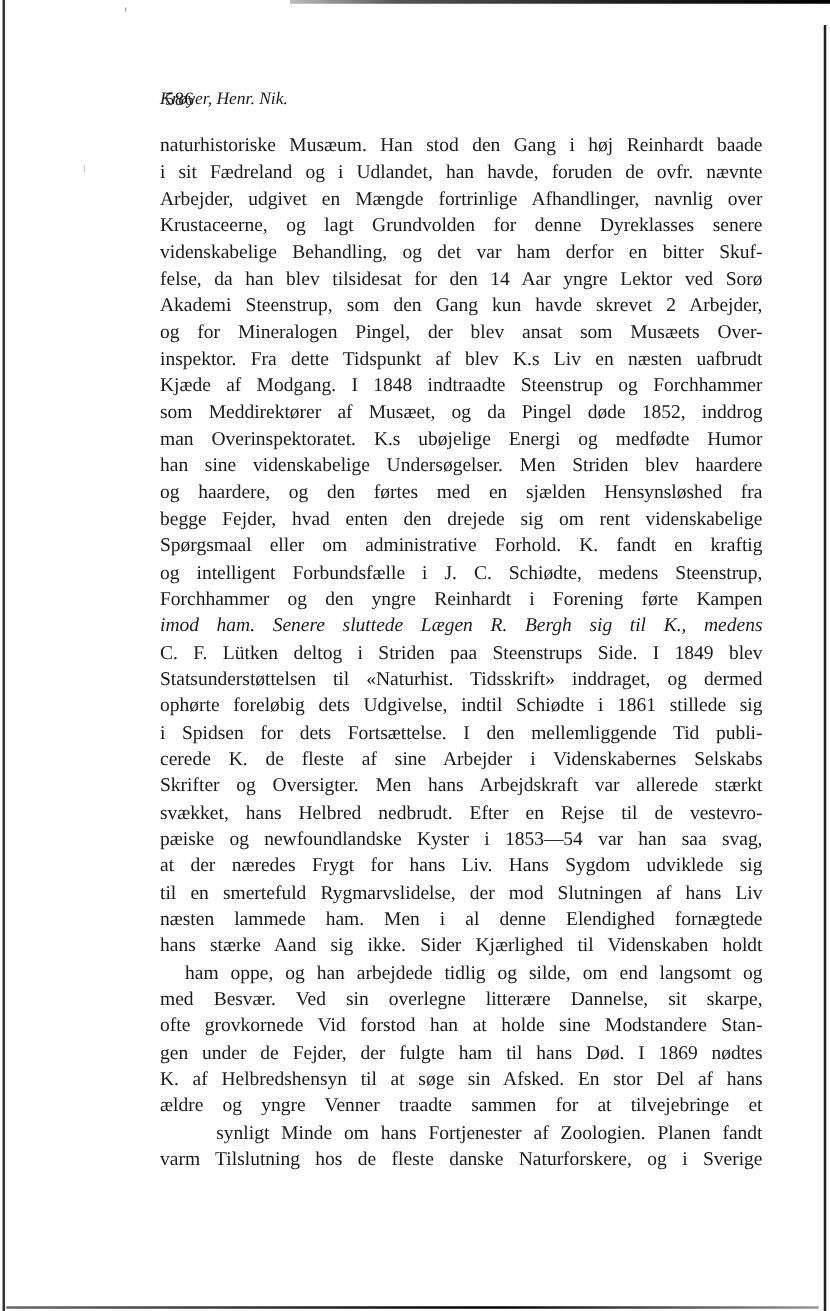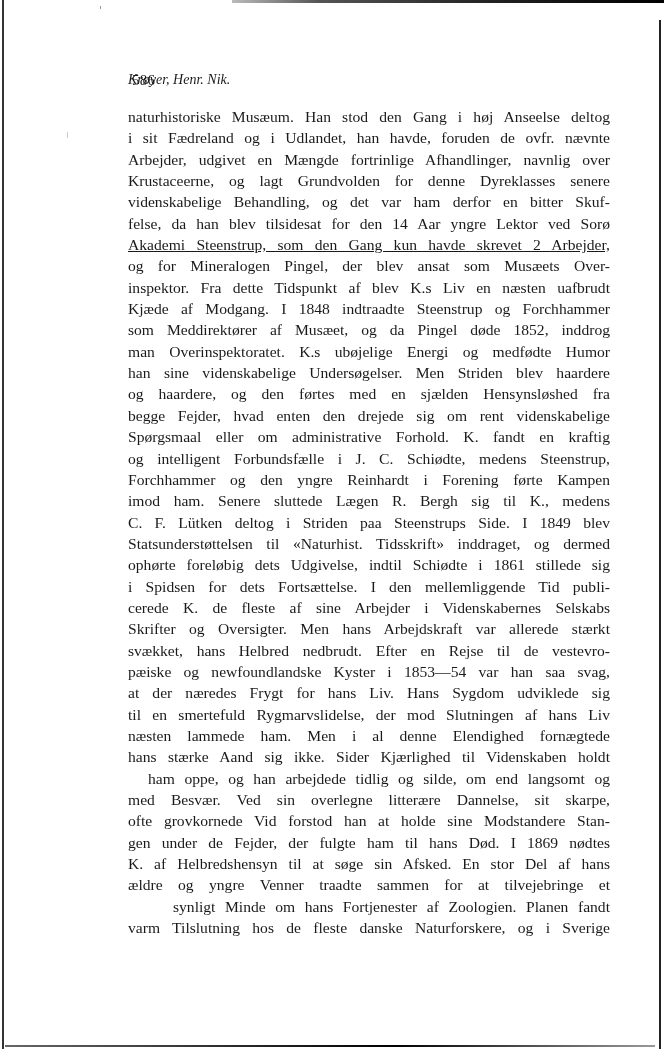--- a/index.html
+++ b/index.html
@@ -105,39 +105,39 @@
 <div class="scan-border-bottom"></div>
 <div class="speck" style="left:100px;top:6px;"></div>
 <div class="speck" style="left:67px;top:132px;background:#ccc;height:6px;"></div>
 
 <div class="running-head">
   <span class="page-number">586</span>
   <span class="running-title">Krøyer, Henr. Nik.</span>
 </div>
 
 <div class="body-text">
-  <span class="line" style="white-space: normal; display: block; height: 21.35px; overflow: hidden;">naturhistoriske Musæum.  Han stod den Gang i høj Anseelse deltog</span>
+  <span class="line" style="white-space: normal; display: block; height: 21.35px; overflow: hidden;">naturhistoriske Musæum.  Han stod den Gang i høj Reinhardt baade</span>
   <span class="line" style="white-space: normal; display: block; height: 21.35px; overflow: hidden;">i sit Fædreland og i Udlandet, han havde, foruden de ovfr. nævnte</span>
   <span class="line" style="white-space: normal; display: block; height: 21.35px; overflow: hidden;">Arbejder, udgivet en Mængde fortrinlige Afhandlinger, navnlig over</span>
   <span class="line" style="white-space: normal; display: block; height: 21.35px; overflow: hidden;">Krustaceerne, og lagt Grundvolden for denne Dyreklasses senere</span>
   <span class="line" style="white-space: normal; display: block; height: 21.35px; overflow: hidden;">videnskabelige Behandling, og det var ham derfor en bitter Skuf-</span>
   <span class="line" style="white-space: normal; display: block; height: 21.35px; overflow: hidden;">felse, da han blev tilsidesat for den 14 Aar yngre Lektor ved Sorø</span>
-  <span class="line" style="white-space: normal; display: block; height: 21.35px; overflow: hidden; text-decoration: underline;">Akademi Steenstrup, som den Gang kun havde skrevet 2 Arbejder,</span>
+  <span class="line" style="white-space: normal; display: block; height: 21.35px; overflow: hidden;">Akademi Steenstrup, som den Gang kun havde skrevet 2 Arbejder,</span>
   <span class="line" style="white-space: normal; display: block; height: 21.35px; overflow: hidden;">og for Mineralogen Pingel, der blev ansat som Musæets Over-</span>
   <span class="line" style="white-space: normal; display: block; height: 21.35px; overflow: hidden;">inspektor.  Fra dette Tidspunkt af blev K.s Liv en næsten uafbrudt</span>
   <span class="line" style="white-space: normal; display: block; height: 21.35px; overflow: hidden;">Kjæde af Modgang.  I 1848 indtraadte Steenstrup og Forchhammer</span>
   <span class="line" style="white-space: normal; display: block; height: 21.35px; overflow: hidden;">som Meddirektører af Musæet, og da Pingel døde 1852, inddrog</span>
   <span class="line" style="white-space: normal; display: block; height: 21.35px; overflow: hidden;">man Overinspektoratet.  K.s ubøjelige Energi og medfødte Humor</span>
   <span class="line" style="white-space: normal; display: block; height: 21.35px; overflow: hidden;">han sine videnskabelige Undersøgelser.  Men Striden blev haardere</span>
   <span class="line" style="white-space: normal; display: block; height: 21.35px; overflow: hidden;">og haardere, og den førtes med en sjælden Hensynsløshed fra</span>
   <span class="line" style="white-space: normal; display: block; height: 21.35px; overflow: hidden;">begge Fejder, hvad enten den drejede sig om rent videnskabelige</span>
   <span class="line" style="white-space: normal; display: block; height: 21.35px; overflow: hidden;">Spørgsmaal eller om administrative Forhold.  K. fandt en kraftig</span>
   <span class="line" style="white-space: normal; display: block; height: 21.35px; overflow: hidden;">og intelligent Forbundsfælle i J. C. Schiødte, medens Steenstrup,</span>
   <span class="line" style="white-space: normal; display: block; height: 21.35px; overflow: hidden;">Forchhammer og den yngre Reinhardt i Forening førte Kampen</span>
-  <span class="line" style="white-space: normal; display: block; height: 21.35px; overflow: hidden;">imod ham.  Senere sluttede Lægen R. Bergh sig til K., medens</span>
+  <span class="line" style="white-space: normal; display: block; height: 21.35px; overflow: hidden; font-style: italic;">imod ham.  Senere sluttede Lægen R. Bergh sig til K., medens</span>
   <span class="line" style="white-space: normal; display: block; height: 21.35px; overflow: hidden;">C. F. Lütken deltog i Striden paa Steenstrups Side.  I 1849 blev</span>
   <span class="line" style="white-space: normal; display: block; height: 21.35px; overflow: hidden;">Statsunderstøttelsen til «Naturhist. Tidsskrift» inddraget, og dermed</span>
   <span class="line" style="white-space: normal; display: block; height: 21.35px; overflow: hidden;">ophørte foreløbig dets Udgivelse, indtil Schiødte i 1861 stillede sig</span>
   <span class="line" style="white-space: normal; display: block; height: 21.35px; overflow: hidden;">i Spidsen for dets Fortsættelse.  I den mellemliggende Tid publi-</span>
   <span class="line" style="white-space: normal; display: block; height: 21.35px; overflow: hidden;">cerede K. de fleste af sine Arbejder i Videnskabernes Selskabs</span>
   <span class="line" style="white-space: normal; display: block; height: 21.35px; overflow: hidden;">Skrifter og Oversigter.  Men hans Arbejdskraft var allerede stærkt</span>
   <span class="line" style="white-space: normal; display: block; height: 21.35px; overflow: hidden;">svækket, hans Helbred nedbrudt.  Efter en Rejse til de vestevro-</span>
   <span class="line" style="white-space: normal; display: block; height: 21.35px; overflow: hidden;">pæiske og newfoundlandske Kyster i 1853—54 var han saa svag,</span>
   <span class="line" style="white-space: normal; display: block; height: 21.35px; overflow: hidden;">at der næredes Frygt for hans Liv.  Hans Sygdom udviklede sig</span>
   <span class="line" style="white-space: normal; display: block; height: 21.35px; overflow: hidden;">til en smertefuld Rygmarvslidelse, der mod Slutningen af hans Liv</span>

